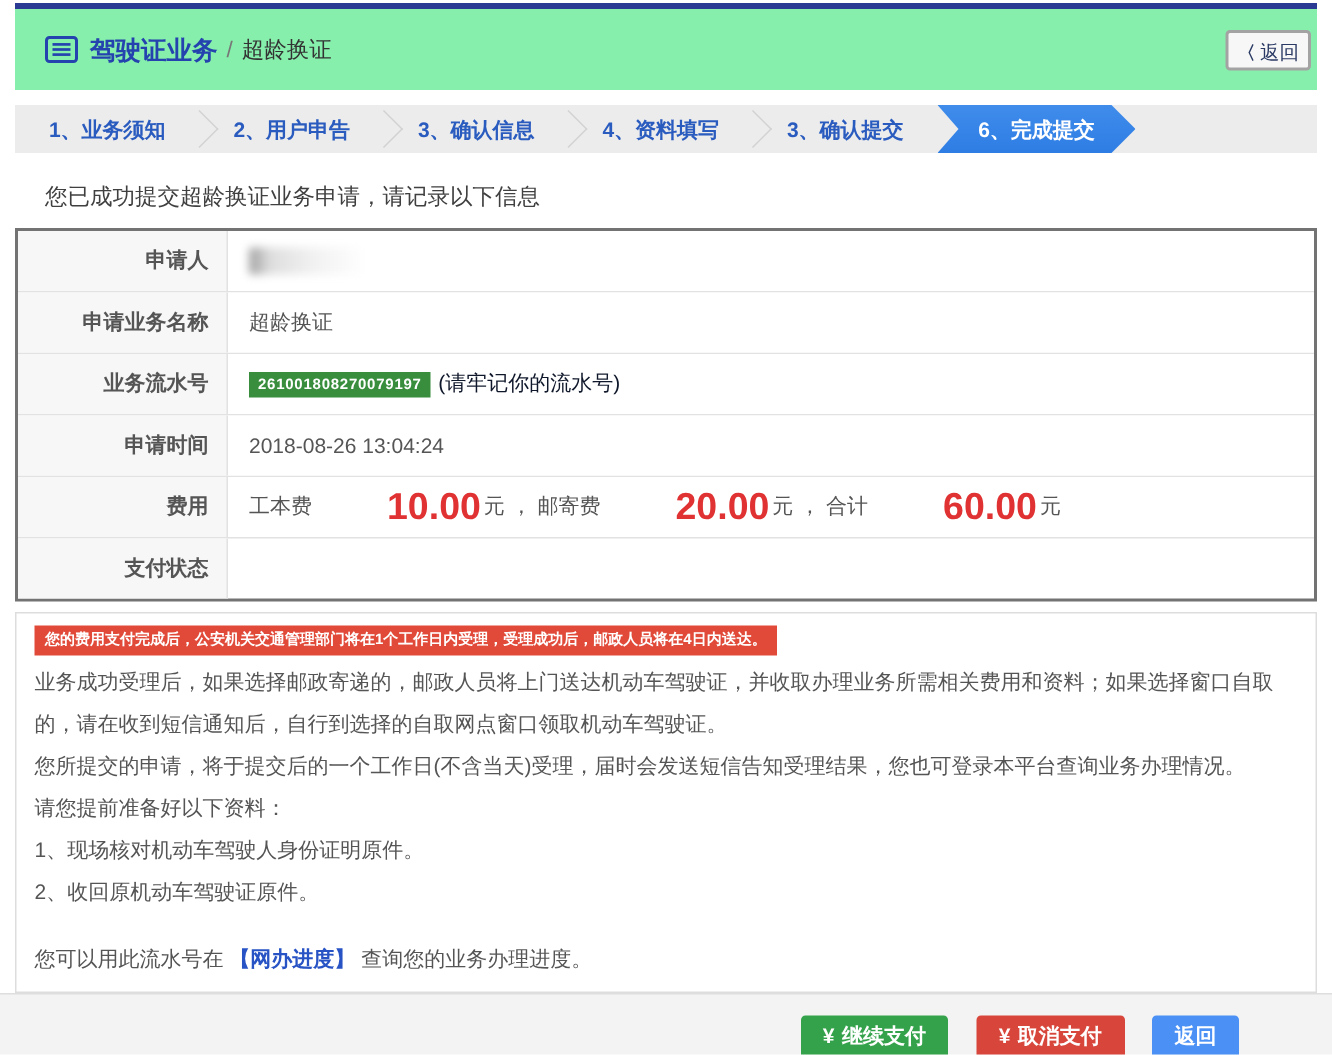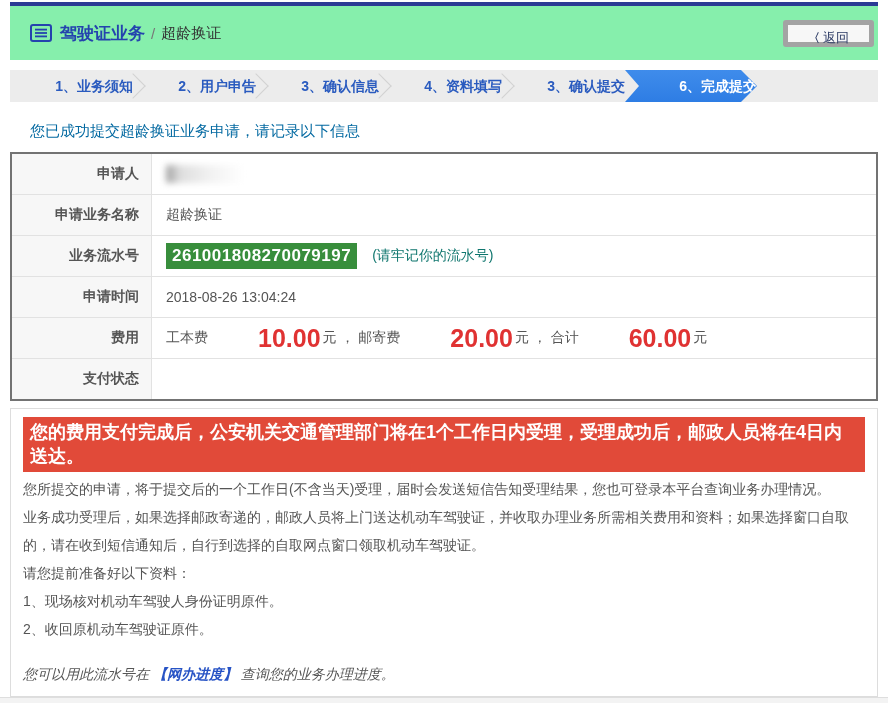--- a/index.html
+++ b/index.html
@@ -12,78 +12,78 @@
   }
   .container { margin: 2px 10px 0; border-top: 4px solid var(--top-bar, #2b3b94); }
 
   
   .header { height: 54px; display: flex; align-items: center; padding: 0 4px 0 20px; background: #86efac; }
   .title-icon { color: var(--brand-blue, #2443ae); display: inline-flex; margin-right: 8px; }
   .title-primary { font-size: 17px; font-weight: bold; color: var(--brand-blue, #2443ae); }
   .title-sep { font-size: 15px; color: #777; margin: 0 6px; }
   .title-secondary { font-size: 15px; color: #333; }
   .back-btn {
-    margin-left: auto; height: 27px; line-height: 25px; padding: 0 20px;
-    background: #f7f7f7; border: 5px solid #a3a3a3; border-radius: 3px;
+    margin-left: auto; height: 27px; line-height: 25px; padding: 0 6px;
+    background: #f7f7f7; border: 2px solid #a3a3a3; border-radius: 3px;
     color: #2b3a64; font-size: 13px; cursor: pointer;
     font-family: Liberation Serif, serif;
   }
   .back-btn .chev { font-size: 12px; margin-right: 3px; font-weight: bold; }
 
   
   .steps { height: 32px; margin-top: 10px; background: #ececec; display: flex; position: relative; }
   .step {
-    width: 123px; line-height: 32px; text-align: right;
+    width: 123px; line-height: 32px; text-align: center;
     color: var(--step-text, #2a5bbf); font-size: 14px; font-weight: bold; position: relative;
   }
   .step.has-chev::after {
     content: ""; position: absolute; right: -9px; top: 7px;
     width: 17px; height: 17px;
     border-top: 1px solid #d2d2d2; border-right: 1px solid #d2d2d2;
     transform: rotate(45deg); z-index: 1;
   }
   .step.active {
     width: 132px; color: #fff;
     background: linear-gradient(180deg, #3f8ceb, var(--step-active-bg, #2e7de4));
     clip-path: polygon(0 0, calc(100% - 16px) 0, 100% 50%, calc(100% - 16px) 100%, 0 100%, 14px 50%);
   }
 
   
-  .success-message { margin: 20px 0 11px; padding-left: 20px; font-size: 15px; color: #0369a1; font-family: Liberation Serif, serif; }
+  .success-message { margin: 20px 0 11px; padding-left: 20px; font-size: 15px; color: #404040; font-family: Liberation Serif, serif; }
 
   
   .info-table { border: 2px solid #737373; }
   .t-row { display: grid; grid-template-columns: 140px 1fr; border-bottom: 1px solid #e2e2e2; }
   .t-row:last-child { border-bottom: none; }
   .t-label {
     background: #f7f7f7; border-right: 1px solid #e2e2e2;
     text-align: right; padding: 0 12px; font-weight: bold; color: #555; font-size: 14px;
     display: flex; align-items: center; justify-content: flex-end; min-height: 40px;
   }
   .t-value { padding: 0 14px; display: flex; align-items: center; font-size: 14px; color: #555; min-height: 40px; background: #fff; }
   .redact {
     display: inline-block; width: 78px; height: 18px; border-radius: 2px;
     background: linear-gradient(90deg, #9f9f9f 0%, #dedede 18%, #f1f1f1 55%, #ffffff 100%);
     filter: blur(3px);
   }
   .serial-badge {
     background: var(--serial-bg, #388e3c); color: #fff; font-weight: bold;
-    font-size: 17px; padding: 3px 6px; letter-spacing: .5px;
+    font-size: 10px; padding: 3px 6px; letter-spacing: .5px;
   }
-  .serial-note { color: #0f766e; margin-left: 15px; }
+  .serial-note { color: #0f172a; margin-left: 5px; }
   .amount { color: var(--price-red, #e03232); font-size: 25px; font-weight: bold; padding: 0 2px; margin-left: 48px; }
 
   
   .notice-box { border: 1px solid #ddd; margin-top: 7px; padding: 6px 12px 8px; }
   .alert-banner {
     display: inline-block; background: var(--alert-bg, #e14a39); color: #fff;
-    font-weight: bold; font-size: 18px; padding: 3px 7px; margin: 2px 0 3px; line-height: 1.35;
+    font-weight: bold; font-size: 10px; padding: 3px 7px; margin: 2px 0 3px; line-height: 1.35;
   }
   .note-line { font-size: 14px; color: #555; line-height: 28px; }
-  .progress-line { font-size: 14px; color: #555; line-height: 28px; margin-top: 17px; font-style: italic; }
+  .progress-line { font-size: 14px; color: #555; line-height: 28px; margin-top: 17px; }
   .progress-link { color: var(--link-blue, #2753c5); font-weight: bold; cursor: pointer; }
 
   .spacer { flex: 1; }
 
   
   .footer {
     height: 58px; background: #f3f3f3; border-top: 1px solid #dedede;
     text-align: right; padding: 14px 62px 0 0;
   }
   .btn {
@@ -162,22 +162,22 @@
         <span>元</span>
       </div>
     </div>
     <div class="t-row">
       <div class="t-label">支付状态</div>
     </div>
   </div>
 
   <div class="notice-box">
     <span class="alert-banner">您的费用支付完成后，公安机关交通管理部门将在1个工作日内受理，受理成功后，邮政人员将在4日内送达。</span>
+    <div class="note-line">业务成功受理后，如果选择邮政寄递的，邮政人员将上门送达机动车驾驶证，并收取办理业务所需相关费用和资料；如果选择窗口自取的，请在收到短信通知后，自行到选择的自取网点窗口领取机动车驾驶证。</div>
     <div class="note-line">您所提交的申请，将于提交后的一个工作日(不含当天)受理，届时会发送短信告知受理结果，您也可登录本平台查询业务办理情况。</div>
-    <div class="note-line">业务成功受理后，如果选择邮政寄递的，邮政人员将上门送达机动车驾驶证，并收取办理业务所需相关费用和资料；如果选择窗口自取的，请在收到短信通知后，自行到选择的自取网点窗口领取机动车驾驶证。</div>
     <div class="note-line">请您提前准备好以下资料：</div>
     <div class="note-line">1、现场核对机动车驾驶人身份证明原件。</div>
     <div class="note-line">2、收回原机动车驾驶证原件。</div>
     <div class="progress-line">
       <span>您可以用此流水号在 </span><span class="progress-link">【网办进度】</span><span> 查询您的业务办理进度。</span>
     </div>
   </div>
 
 </div>
 

